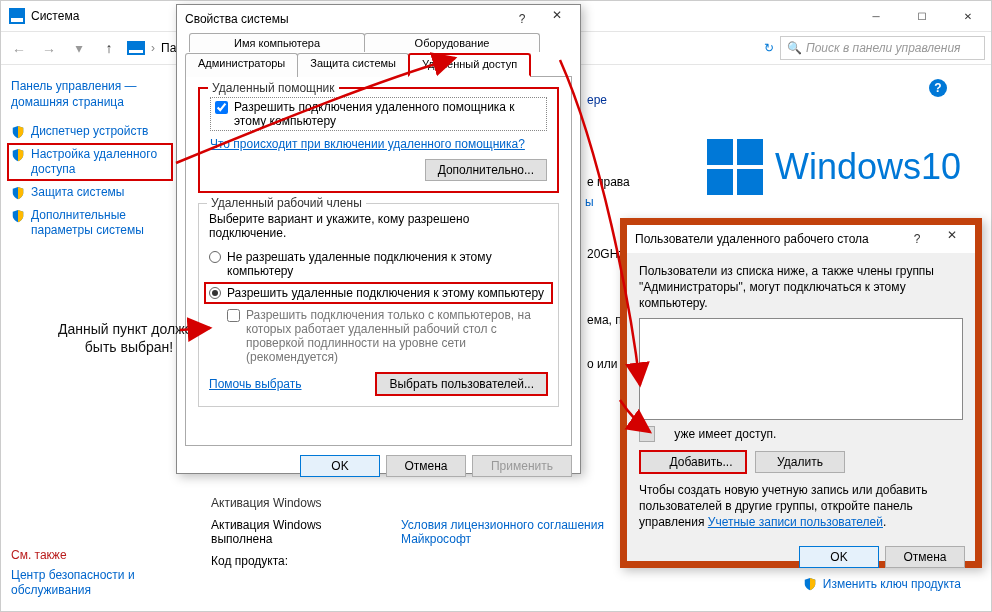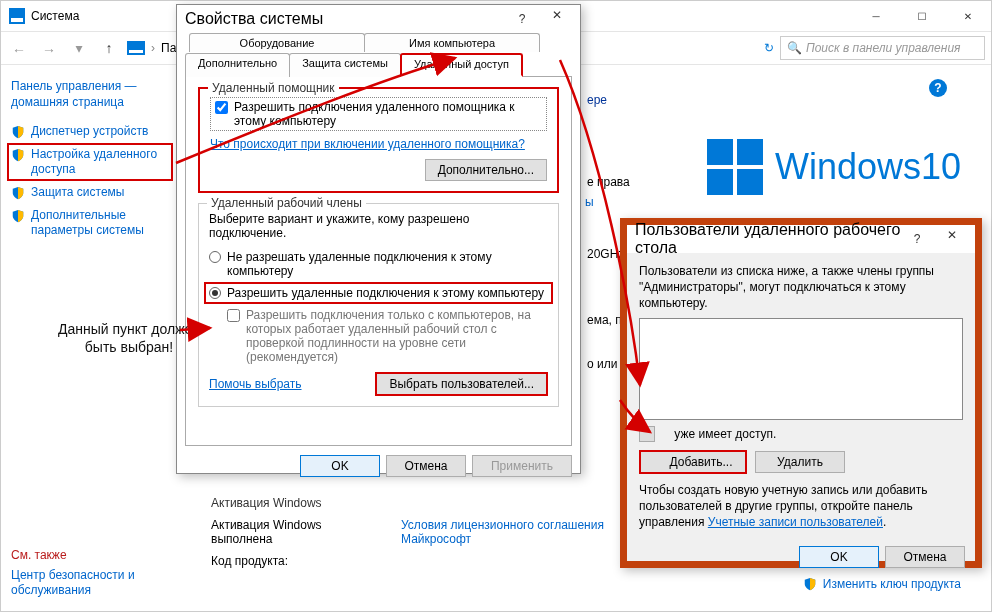--- a/index.html
+++ b/index.html
@@ -51,21 +51,21 @@
 
   .cp-bottomrow{ position:absolute; left:210px; bottom:20px; right:30px;}
   .cp-bottomrow .rowhdr{ color:#333; margin-bottom:8px;}
   .cp-bottomrow .row{ display:flex; gap:20px; margin-bottom:8px; align-items:flex-start;}
   .cp-bottomrow .row .k{ width:170px;}
   .cp-bottomrow .prodkey{ display:flex; justify-content:flex-end; align-items:center; gap:6px;}
 
   
   .dlg-props { position:absolute; left:176px; top:4px; width:405px; height:470px; background:#fff; border:1px solid #888; box-shadow:3px 3px 10px rgba(0,0,0,.25);}
   .dlg-titlebar{ height:28px; display:flex; align-items:center; padding:0 4px 0 8px; }
-  .dlg-title{ flex:1; font-size:16px;}
+  .dlg-title{ flex:1; font-size:12px;}
   .dlg-help{ width:32px; text-align:center; color:#333;}
   .dlg-close{ width:38px; height:22px; text-align:center; color:#333; font-family:"Segoe UI Symbol";}
   .dlg-tabs{ display:flex; padding:0 8px; position:relative; height:44px;}
   .dlg-tabs .tabrow{ position:absolute; display:flex;}
   .dlg-tabs .tabrow.row1{ top:0; left:12px;}
   .dlg-tabs .tabrow.row2{ top:20px; left:8px; z-index:2;}
   .dlg-tab{ border:1px solid #aaa; border-bottom:none; padding:3px 12px; background:#fdfdfd; font-size:11px; border-radius:3px 3px 0 0; margin-right:-1px;}
   .dlg-tab.active{ background:#fff; position:relative; z-index:3; padding-bottom:5px; border:2px solid #d40000; border-bottom:2px solid #fff;}
   .dlg-content{ border:1px solid #aaa; margin:0 8px 8px 8px; padding:10px 12px 8px 12px; position:relative; top:-1px; background:#fff; height:370px;}
 
@@ -214,25 +214,25 @@
 </div>
 
 <div class="dlg-props">
   <div class="dlg-titlebar">
     <span class="dlg-title">Свойства системы</span>
     <span class="dlg-help">?</span>
     <span class="dlg-close">✕</span>
   </div>
   <div class="dlg-tabs">
     <div class="tabrow row1">
+      <div class="dlg-tab" style="width:176px;text-align:center;">Имя компьютера</div>
       <div class="dlg-tab" style="width:176px;text-align:center;">Оборудование</div>
-      <div class="dlg-tab" style="width:176px;text-align:center;">Имя компьютера</div>
     </div>
     <div class="tabrow row2">
-      <div class="dlg-tab">Дополнительно</div>
+      <div class="dlg-tab">Администраторы</div>
       <div class="dlg-tab">Защита системы</div>
       <div class="dlg-tab active">Удаленный доступ</div>
     </div>
   </div>
   <div class="dlg-content">
     <div class="groupbox redbox">
       <span class="groupbox-title">Удаленный помощник</span>
       <div class="chk-row">
         <input type="checkbox" class="chk" checked="" style="">
         <span>Разрешить подключения удаленного помощника к этому компьютеру</span>

